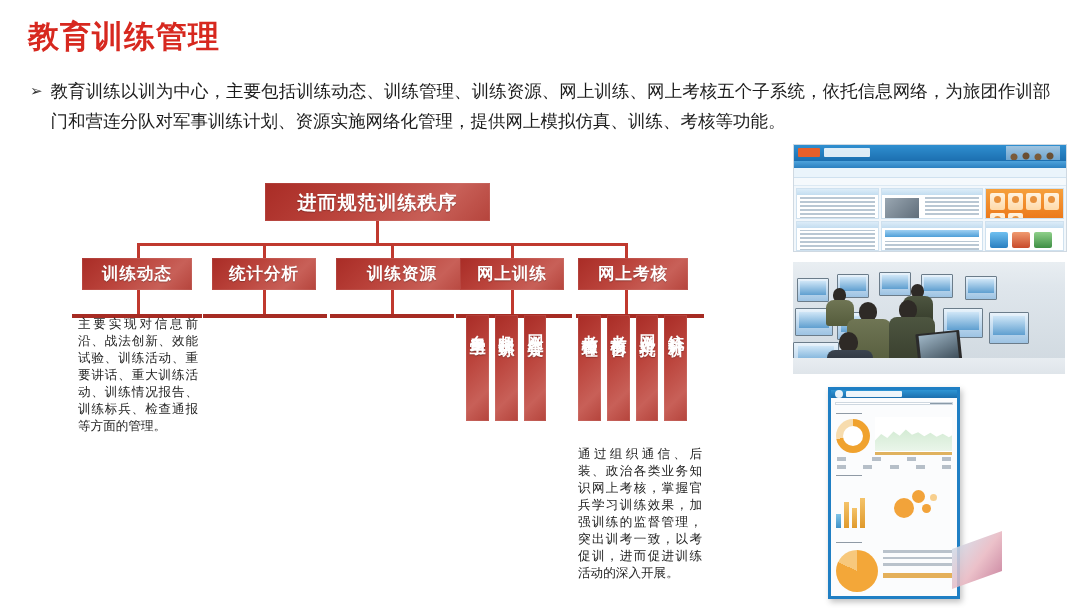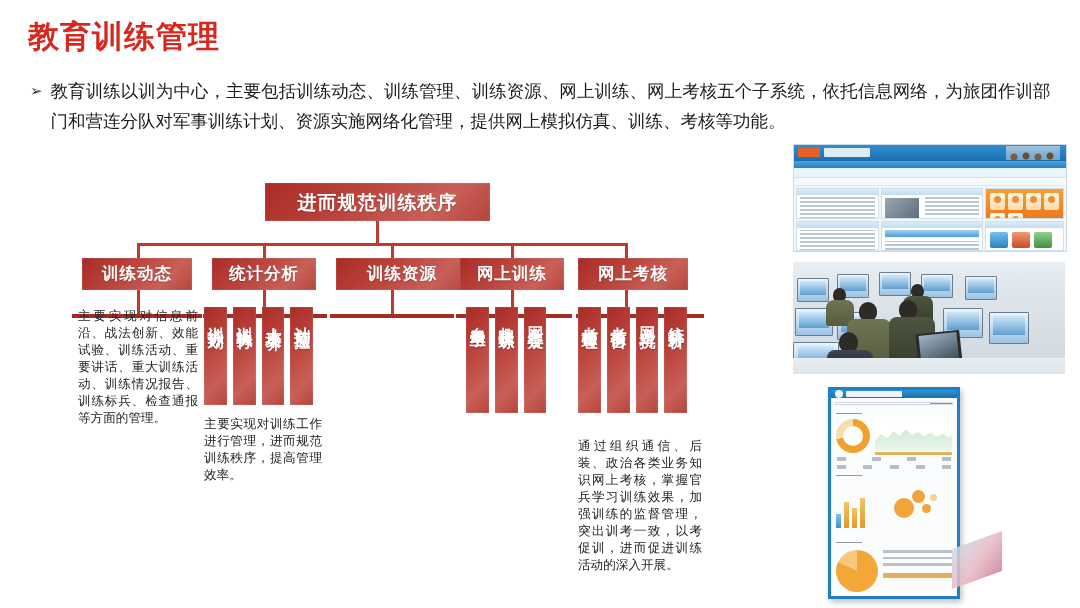--- a/index.html
+++ b/index.html
@@ -52,21 +52,21 @@
 
   
   .ln{position:absolute;background:#c0392f;}
   #trunk-v{left:316px;top:38px;width:3px;height:24px;}
   #trunk-h{left:77px;top:60px;width:488px;height:3px;}
   .drop{width:3px;height:15px;top:60px;}
   .stem{width:3px;height:26px;top:107px;}
   .colbar{height:4px;top:131px;background:#a62b23;}
 
   
-  .col{position:absolute;top:124px;}
+  .col{position:absolute;top:132px;}
   .coltext{
     font-size:12.6px;line-height:17px;color:#232323;text-align:justify;
     font-family:"DejaVu Sans","Liberation Sans",sans-serif;
   }
   .vbox-row{display:flex;gap:6px;}
   .vbox{
     writing-mode:vertical-rl;text-orientation:upright;
     font-size:16px;font-weight:bold;letter-spacing:2px;
     padding:7px 3px;line-height:1.05;
     display:flex;align-items:flex-start;justify-content:flex-start;
@@ -194,29 +194,20 @@
   <div class="ln colbar" style="left:12px;width:130px"></div>
   <div class="ln colbar" style="left:143px;width:124px"></div>
   <div class="ln colbar" style="left:270px;width:124px"></div>
   <div class="ln colbar" style="left:396px;width:116px"></div>
   <div class="ln colbar" style="left:516px;width:128px"></div>
 
   <div class="col" style="left:18px;width:120px">
     <div class="coltext">主要实现对信息前沿、战法创新、效能试验、训练活动、重要讲话、重大训练活动、训练情况报告、训练标兵、检查通报等方面的管理。</div>
   </div>
 
-  <div class="col" style="left:144px;width:126px">
-    <div class="vbox-row">
-      <div class="node vbox" style="height:98px">训练计划</div>
-      <div class="node vbox" style="height:98px">训练执行</div>
-      <div class="node vbox" style="height:98px">人才培养</div>
-      <div class="node vbox" style="height:98px">计划监控</div>
-    </div>
-    <div class="coltext" style="margin-top:10px;width:118px">主要实现对训练工作进行管理，进而规范训练秩序，提高管理效率。</div>
-  </div>
 
 
   <div class="col" style="left:400px;width:112px">
     <div class="vbox-row" style="padding-left:6px">
       <div class="node vbox" style="height:106px">自主学习</div>
       <div class="node vbox" style="height:106px">趣味训练</div>
       <div class="node vbox" style="height:106px">网上答疑</div>
     </div>
   </div>
 

